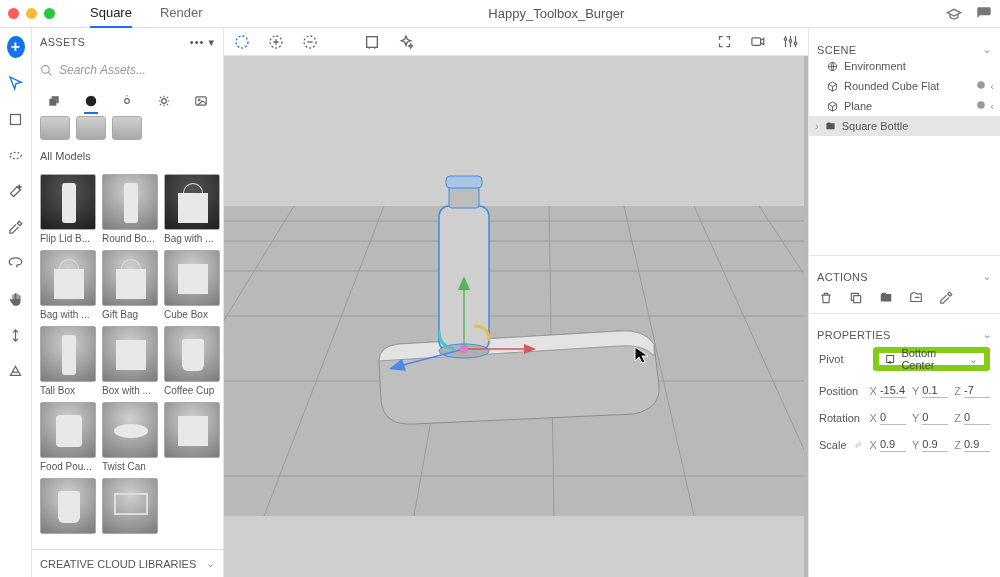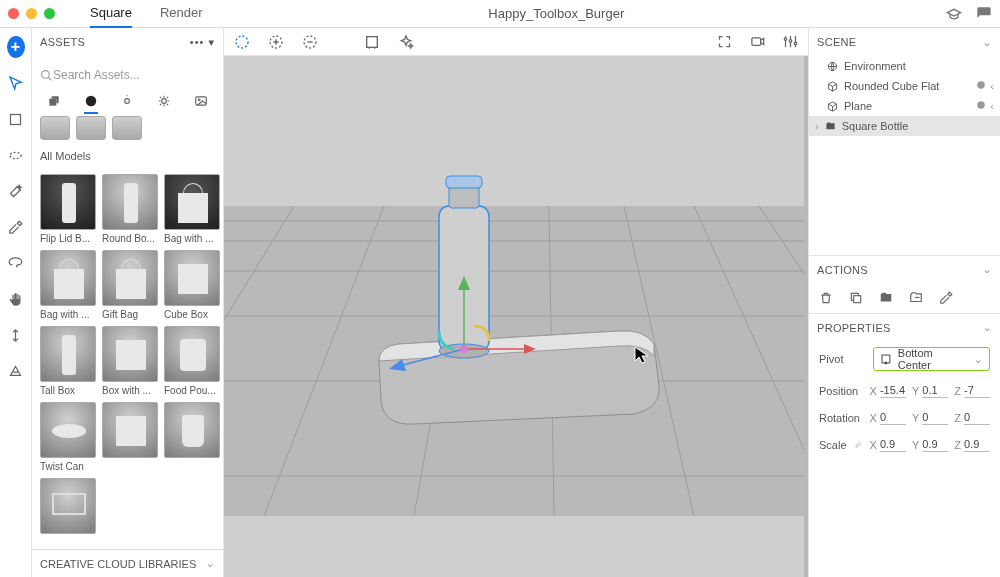--- a/index.html
+++ b/index.html
@@ -15,21 +15,21 @@
   .doc-title{flex:1;text-align:center;color:#555}
   .tr{display:flex;gap:14px;align-items:center;width:82px;justify-content:flex-end;color:#777}
   .main{display:flex;height:549px}
   
   .tools{width:32px;border-right:1px solid #e4e4e4;display:flex;flex-direction:column;align-items:center;gap:18px;padding-top:10px;color:#666}
   .tool{width:18px;height:18px;display:flex;align-items:center;justify-content:center;cursor:pointer}
   .add-btn{width:22px;height:22px;border-radius:50%;background:#1473e6;color:#fff;font-size:16px;font-weight:bold;display:flex;align-items:center;justify-content:center}
   
   .assets{width:192px;border-right:1px solid #e4e4e4;display:flex;flex-direction:column}
   .panel-head{height:28px;display:flex;align-items:center;justify-content:space-between;padding:0 8px;font-size:11px;color:#555;letter-spacing:.3px}
-  .search{margin:2px 8px 6px;height:24px;display:flex;align-items:flex-end;color:#999;font-size:12px}
+  .search{margin:2px 8px 6px;height:24px;display:flex;align-items:center;gap:6px;color:#999;font-style:italic;font-size:12px}
   .cat-row{display:flex;justify-content:space-around;padding:6px 4px 2px;color:#666}
   .cat-row span{cursor:pointer;padding-bottom:4px}
   .cat-row span.active{color:#222;border-bottom:2px solid #1473e6}
   .section-label{padding:10px 8px 6px;font-size:11px;color:#555}
   .recent-row{display:flex;gap:6px;padding:0 8px}
   .recent-item{width:30px;height:24px;border:1px solid #aaa;border-radius:3px;background:linear-gradient(#cfcfcf,#a8a8a8)}
   .grid{flex:1;overflow-y:auto;display:grid;grid-template-columns:repeat(3,56px);gap:6px;padding:6px 8px;align-content:start}
   .card{width:56px;cursor:pointer}
   .thumb{width:56px;height:56px;border:1px solid #aaa;border-radius:2px;background:radial-gradient(circle at 50% 30%,#d0d0d0,#7a7a7a);position:relative;display:flex;align-items:center;justify-content:center}
   .thumb.dark{background:radial-gradient(circle at 50% 30%,#555,#1e1e1e)}
@@ -37,30 +37,30 @@
   .lbl{font-size:10px;color:#555;padding-top:3px;white-space:nowrap;overflow:hidden;text-overflow:ellipsis}
   .cc-lib{height:28px;border-top:1px solid #ddd;display:flex;align-items:center;justify-content:space-between;padding:0 8px;font-size:11px;color:#555}
   
   .viewport{flex:1;position:relative;background:#b8b8b8}
   .vp-tools{height:28px;background:#fff;border-bottom:1px solid #e4e4e4;display:flex;align-items:center;padding:0 10px;gap:18px;color:#666}
   .vp-tools .sp{flex:1}
   svg.scene{position:absolute;top:28px;left:0}
   .cursor{position:absolute;top:318px;left:410px;pointer-events:none}
   
   .right{width:192px;border-left:1px solid #e4e4e4;display:flex;flex-direction:column;font-size:11px}
-  .phead{height:28px;display:flex;align-items:center;justify-content:space-between;padding:0 8px;color:#555;border-top:1px solid #e4e4e4;letter-spacing:.3px}
+  .phead{height:28px;display:flex;align-items:flex-end;justify-content:space-between;padding:0 8px;color:#555;border-top:1px solid #e4e4e4;letter-spacing:.3px}
   .phead:first-child{border-top:none}
   .scene-list{display:flex;flex-direction:column}
   .srow{height:20px;display:flex;align-items:center;gap:6px;padding:0 6px 0 18px;color:#555;cursor:pointer}
   .srow.sel{background:#e5e5e5}
   .srow .rico{display:flex;gap:4px;margin-left:auto;color:#999}
   .action-row{display:flex;gap:16px;padding:8px 10px;color:#666}
   .prop{padding:6px 10px;display:flex;align-items:center;gap:8px;color:#555}
   .prop .lab{width:46px}
-  .pivot-sel{flex:1;height:24px;border:1px solid #84cc16;border-radius:3px;display:flex;align-items:center;gap:6px;padding:0 6px;color:#444}
+  .pivot-sel{flex:1;height:24px;border:6px solid #84cc16;border-radius:3px;display:flex;align-items:center;gap:6px;padding:0 6px;color:#444}
   .xyz{display:flex;gap:6px}
   .xyz div{display:flex;align-items:center;gap:3px}
   .xyz span{color:#888}
   .xyz input{width:26px;border:none;border-bottom:1px solid #bbb;font-size:11px;color:#444;padding:1px 0;text-align:left;background:transparent}
   .flex-sp{flex:1}
   .chev{color:#999}
 </style>
 </head>
 <body>
 
@@ -238,20 +238,26 @@
           <div class="thumb">
             <div class="shape" style="width:14px;height:40px;left:21px;top:8px;border-radius:3px"></div>
           </div>
           <div class="lbl">Tall Box</div>
         </div>
         <div class="card">
           <div class="thumb">
             <div class="shape" style="width:30px;height:30px;left:13px;top:13px"></div>
           </div>
           <div class="lbl">Box with ...</div>
+        </div>
+        <div class="card">
+          <div class="thumb">
+            <div class="shape" style="width:22px;height:32px;left:17px;top:12px;border-radius:3px 3px 6px 6px"></div>
+          </div>
+          <div class="lbl">Coffee Cup</div>
         </div>
         <div class="card">
           <div class="thumb">
             <div class="shape" style="width:26px;height:32px;left:15px;top:12px;border-radius:4px"></div>
           </div>
           <div class="lbl">Food Pou...</div>
         </div>
         <div class="card">
           <div class="thumb">
             <div class="shape" style="width:34px;height:14px;left:11px;top:21px;border-radius:50%"></div>

